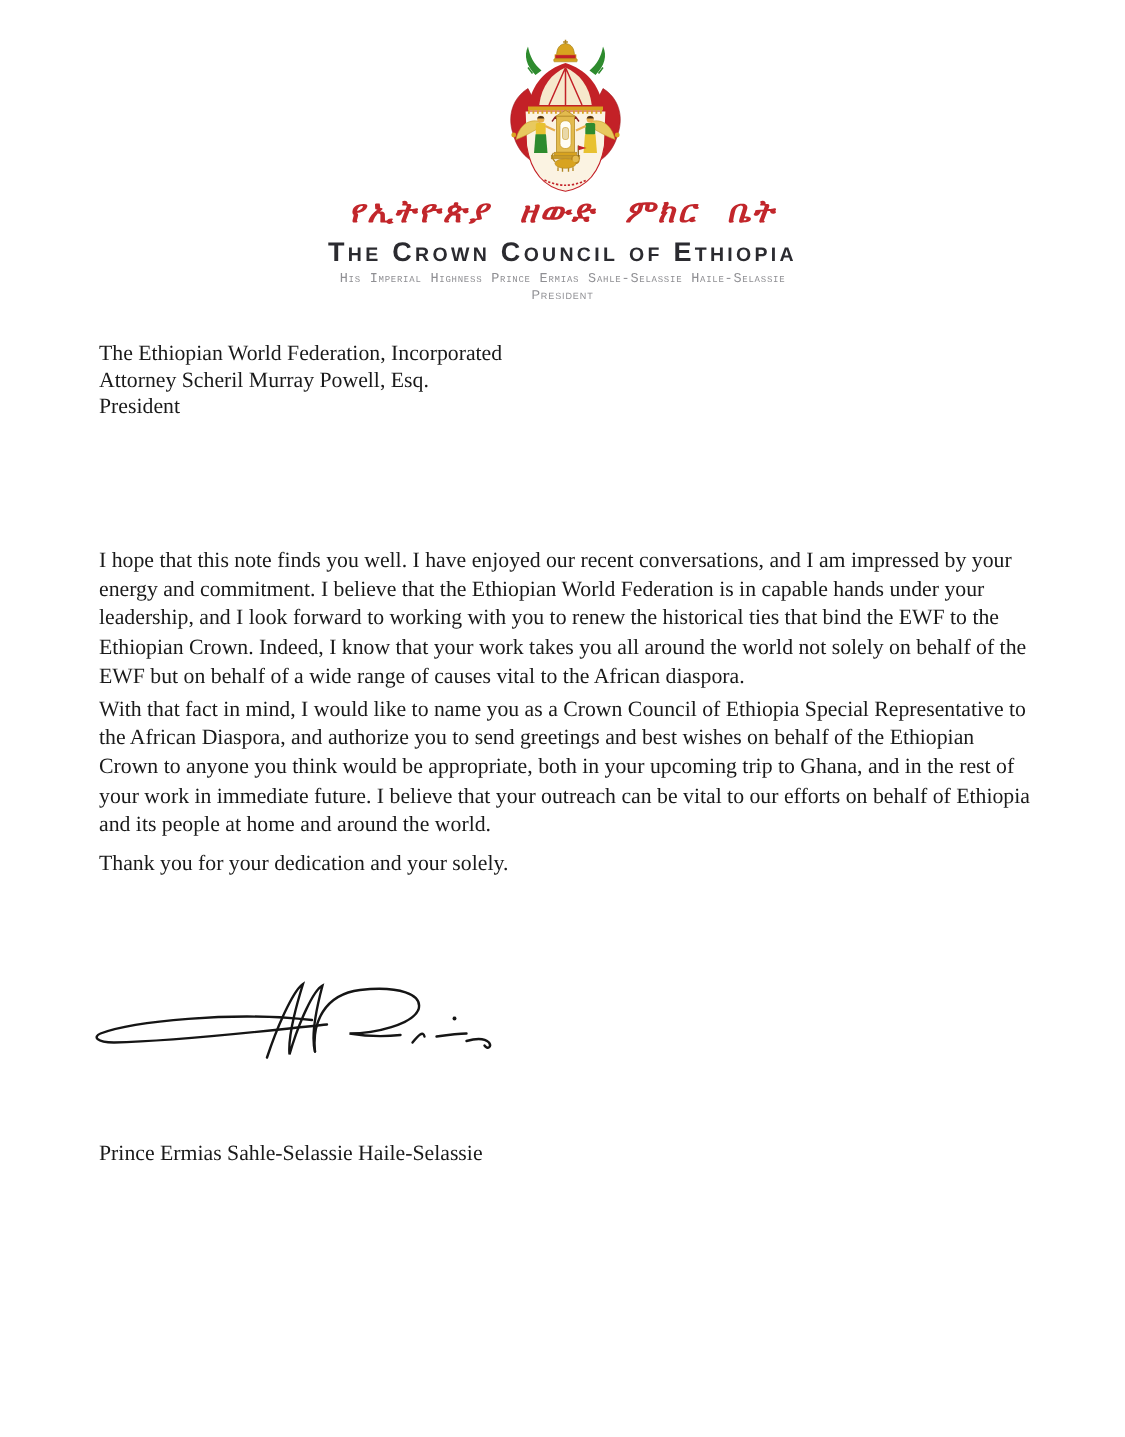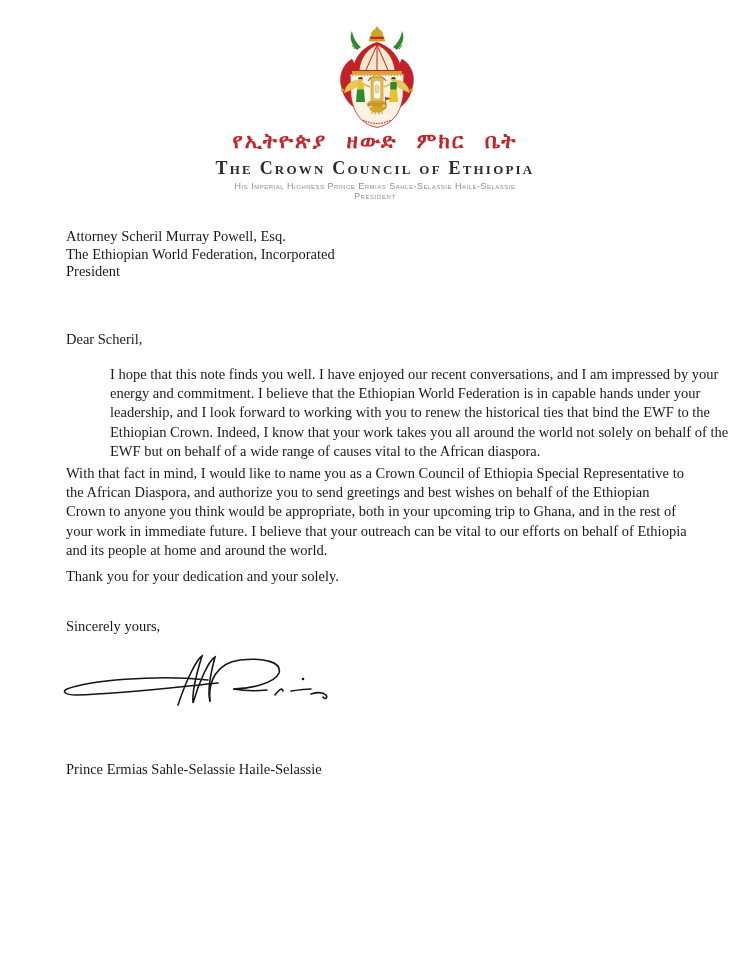--- a/index.html
+++ b/index.html
@@ -26,40 +26,41 @@
     left: 0; top: 128px;
     width: 750px;
     text-align: center;
     font-family: "DejaVu Sans", sans-serif;
     font-size: 21px;
     font-weight: bold;
     color: #c2262b;
     letter-spacing: 2px;
     word-spacing: 10px;
     line-height: 26px;
+    font-style: italic;
   }
   .org-title {
     position: absolute;
     left: 0; top: 158px;
     width: 750px;
     text-align: center;
-    font-family: Liberation Serif, serif;
+    font-family: Liberation Sans, sans-serif;
     font-variant: small-caps;
     font-weight: bold;
     font-size: 18px;
     letter-spacing: 2.2px;
     color: #2b2b30;
     line-height: 20px;
   }
   .presidency-line {
     position: absolute;
     left: 0; top: 181px;
     width: 750px;
     text-align: center;
-    font-family: Liberation Sans, sans-serif;
+    font-family: Liberation Mono, monospace;
     font-variant: small-caps;
     font-size: 9px;
     letter-spacing: 0.5px;
     color: #8f8f93;
     line-height: 11px;
   }
   .presidency-title {
     position: absolute;
     left: 0; top: 191px;
     width: 750px;
@@ -96,21 +97,21 @@
     line-height: 19px;
   }
   .para { 
     position: absolute;
     left: 66px;
     width: 622px;
     font-size: 14.5px;
     line-height: 19.2px;
     text-align: left;
   }
-  .para-1 { top: 365px; margin-left: 44px; }
+  .para-1 { top: 365px; }
   .para-2 { top: 464px; }
   .para-3 { top: 567px; }
   .closing {
     position: absolute;
     left: 66px; top: 617px;
     width: 620px;
     font-size: 14.5px;
     line-height: 19px;
   }
   .signature {
@@ -191,32 +192,30 @@
       <path d="M36,95 C41,97.5 46,98.5 50,98.5 C54,98.5 59,97.5 64,95" stroke="#c32127" stroke-width="1.1" fill="none" stroke-dasharray="1.5 1.2"></path>
     </svg>
   </div>
 
   <div class="amharic-title">የኢትዮጵያ ዘውድ ምክር ቤት</div>
   <div class="org-title">The Crown Council of Ethiopia</div>
   <div class="presidency-line">His Imperial Highness Prince Ermias Sahle-Selassie Haile-Selassie</div>
   <div class="presidency-title">President</div>
 
   <div class="recipient">
+    <div>The Ethiopian World Federation, Incorporated</div>
     <div>Attorney Scheril Murray Powell, Esq.</div>
-    <div>The Ethiopian World Federation, Incorporated</div>
     <div>President</div>
   </div>
 
 
-  <div class="salutation">Dear Scheril,</div>
   <div class="para para-1">I hope that this note finds you well. I have enjoyed our recent conversations, and I am impressed by your energy and commitment. I believe that the Ethiopian World Federation is in capable hands under your leadership, and I look forward to working with you to renew the historical ties that bind the EWF to the Ethiopian Crown. Indeed, I know that your work takes you all around the world not solely on behalf of the EWF but on behalf of a wide range of causes vital to the African diaspora.</div>
   <div class="para para-2">With that fact in mind, I would like to name you as a Crown Council of Ethiopia Special Representative to the African Diaspora, and authorize you to send greetings and best wishes on behalf of the Ethiopian Crown to anyone you think would be appropriate, both in your upcoming trip to Ghana, and in the rest of your work in immediate future. I believe that your outreach can be vital to our efforts on behalf of Ethiopia and its people at home and around the world.</div>
   <div class="para para-3">Thank you for your dedication and your solely.</div>
 
-  <div class="closing">Sincerely yours,</div>
 
   <div class="signature">
     <svg viewBox="0 0 272 64" width="272" height="64">
       <g stroke="#151515" stroke-width="1.6" fill="none" stroke-linecap="round">
         <path d="M148,30 C95,24 28,31 7,39 C2,41 4,45 16,45 C62,44 118,37 158,33"></path>
         <path d="M118,55 C127,28 137,9 142,6 C137,22 132,42 133,53 C139,32 149,10 155,7 C151,22 147,40 150,51"></path>
         <path d="M150,51 C148,32 156,13 180,10 C206,7 222,13 219,23 C215,33 190,39 173,39 C185,41 198,41 207,40"></path>
         <path d="M215,45 C219,40 222,37 223,41"></path>
         <path d="M231,41 C238,40 246,39 251,39"></path>
         <path d="M251,44 C258,42 263,42 266,45 C268,48 265,50 263,47"></path>

